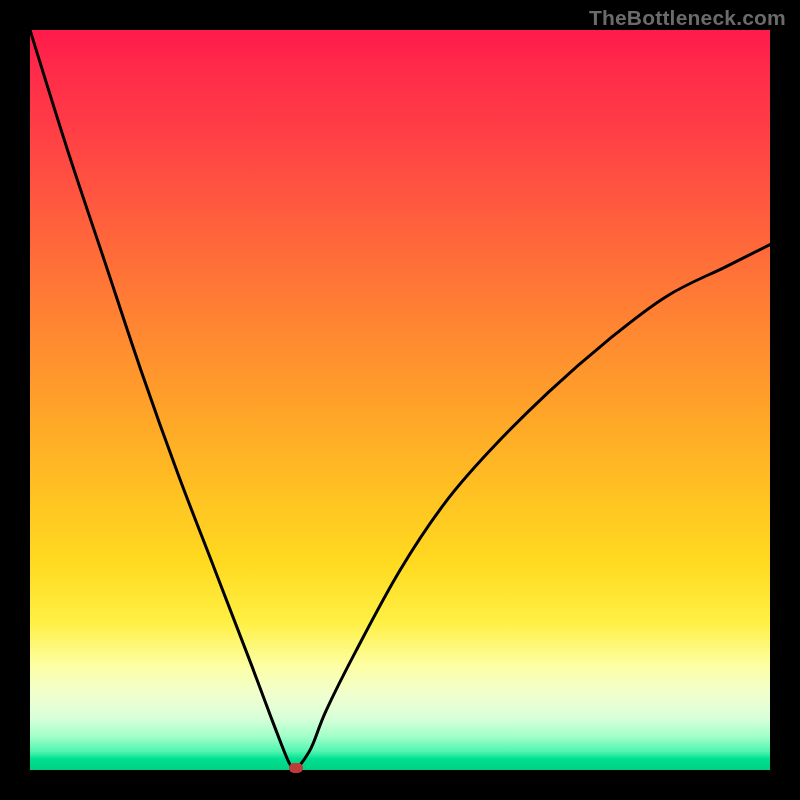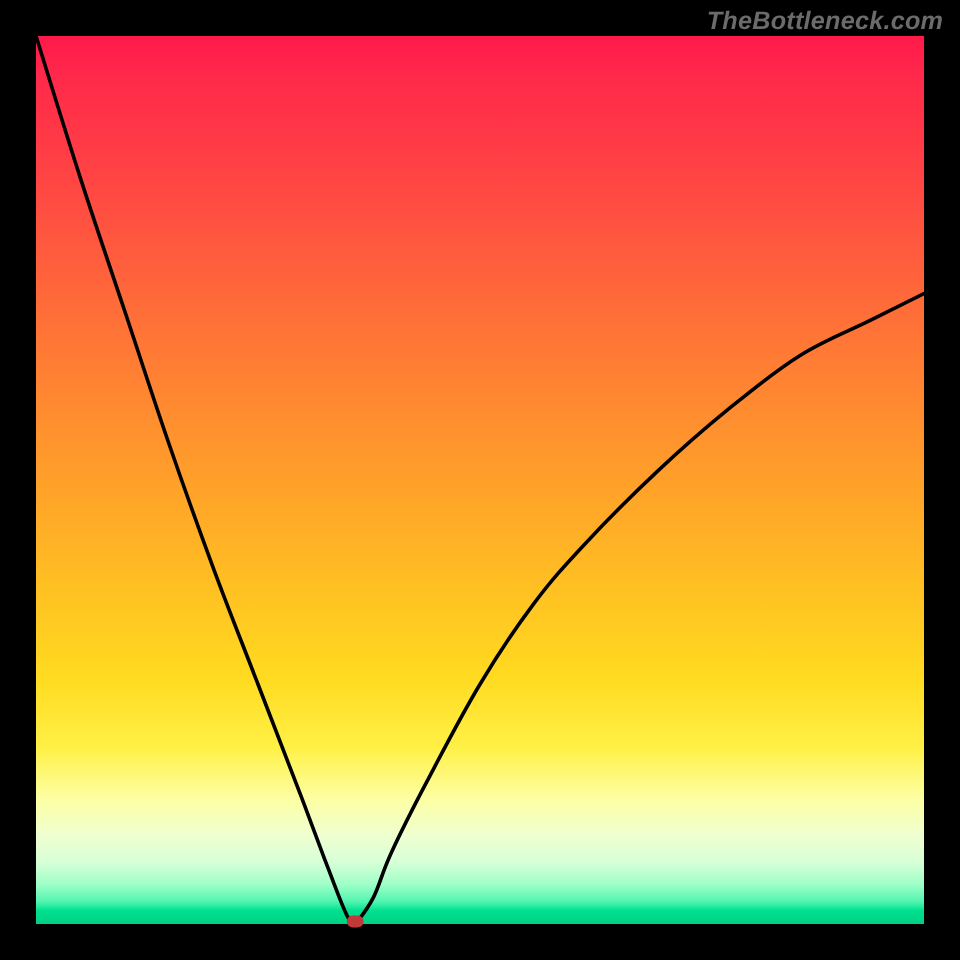--- a/index.html
+++ b/index.html
@@ -2,21 +2,20 @@
 <html><head>
 <meta charset="utf-8">
 <style>
   * { margin: 0; padding: 0; box-sizing: border-box; }
   html, body { width: 800px; height: 800px; overflow: hidden; background: #000; }
   .frame {
     width: 800px;
     height: 800px;
     background: #000;
     position: relative;
-    font-style: italic;
   }
   .plot-area {
     position: absolute;
     left: 30px;
     top: 30px;
     width: 740px;
     height: 740px;
     background: linear-gradient(to bottom,
       #ff1a4a 0%,
       #ff2a4a 5%,

